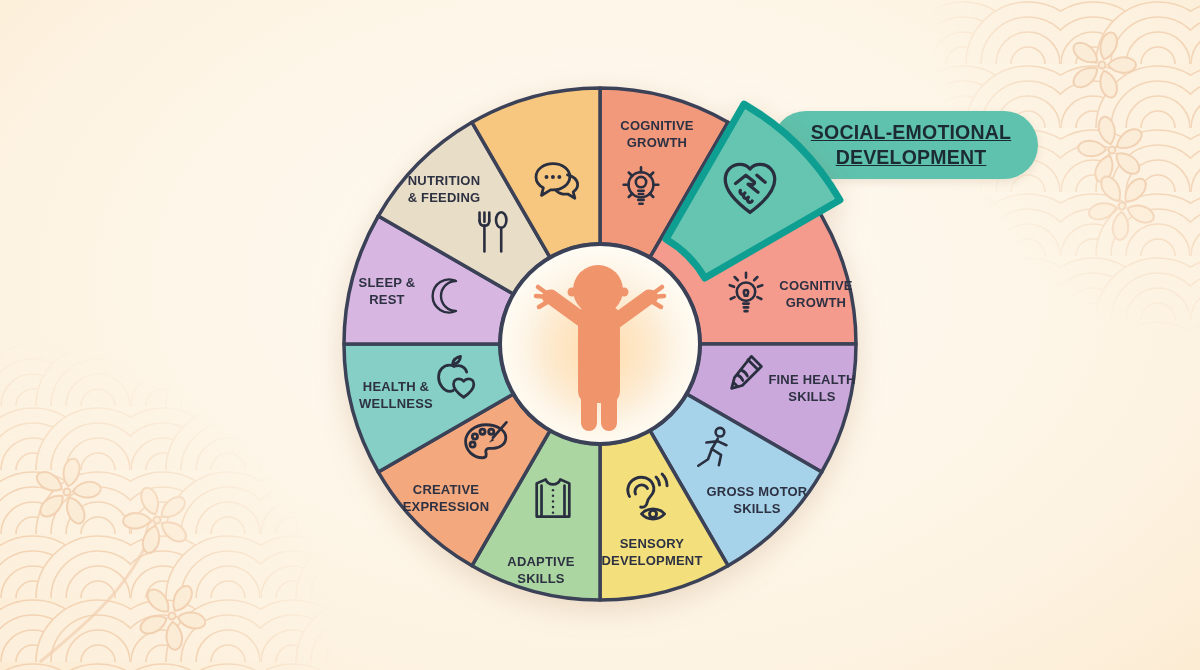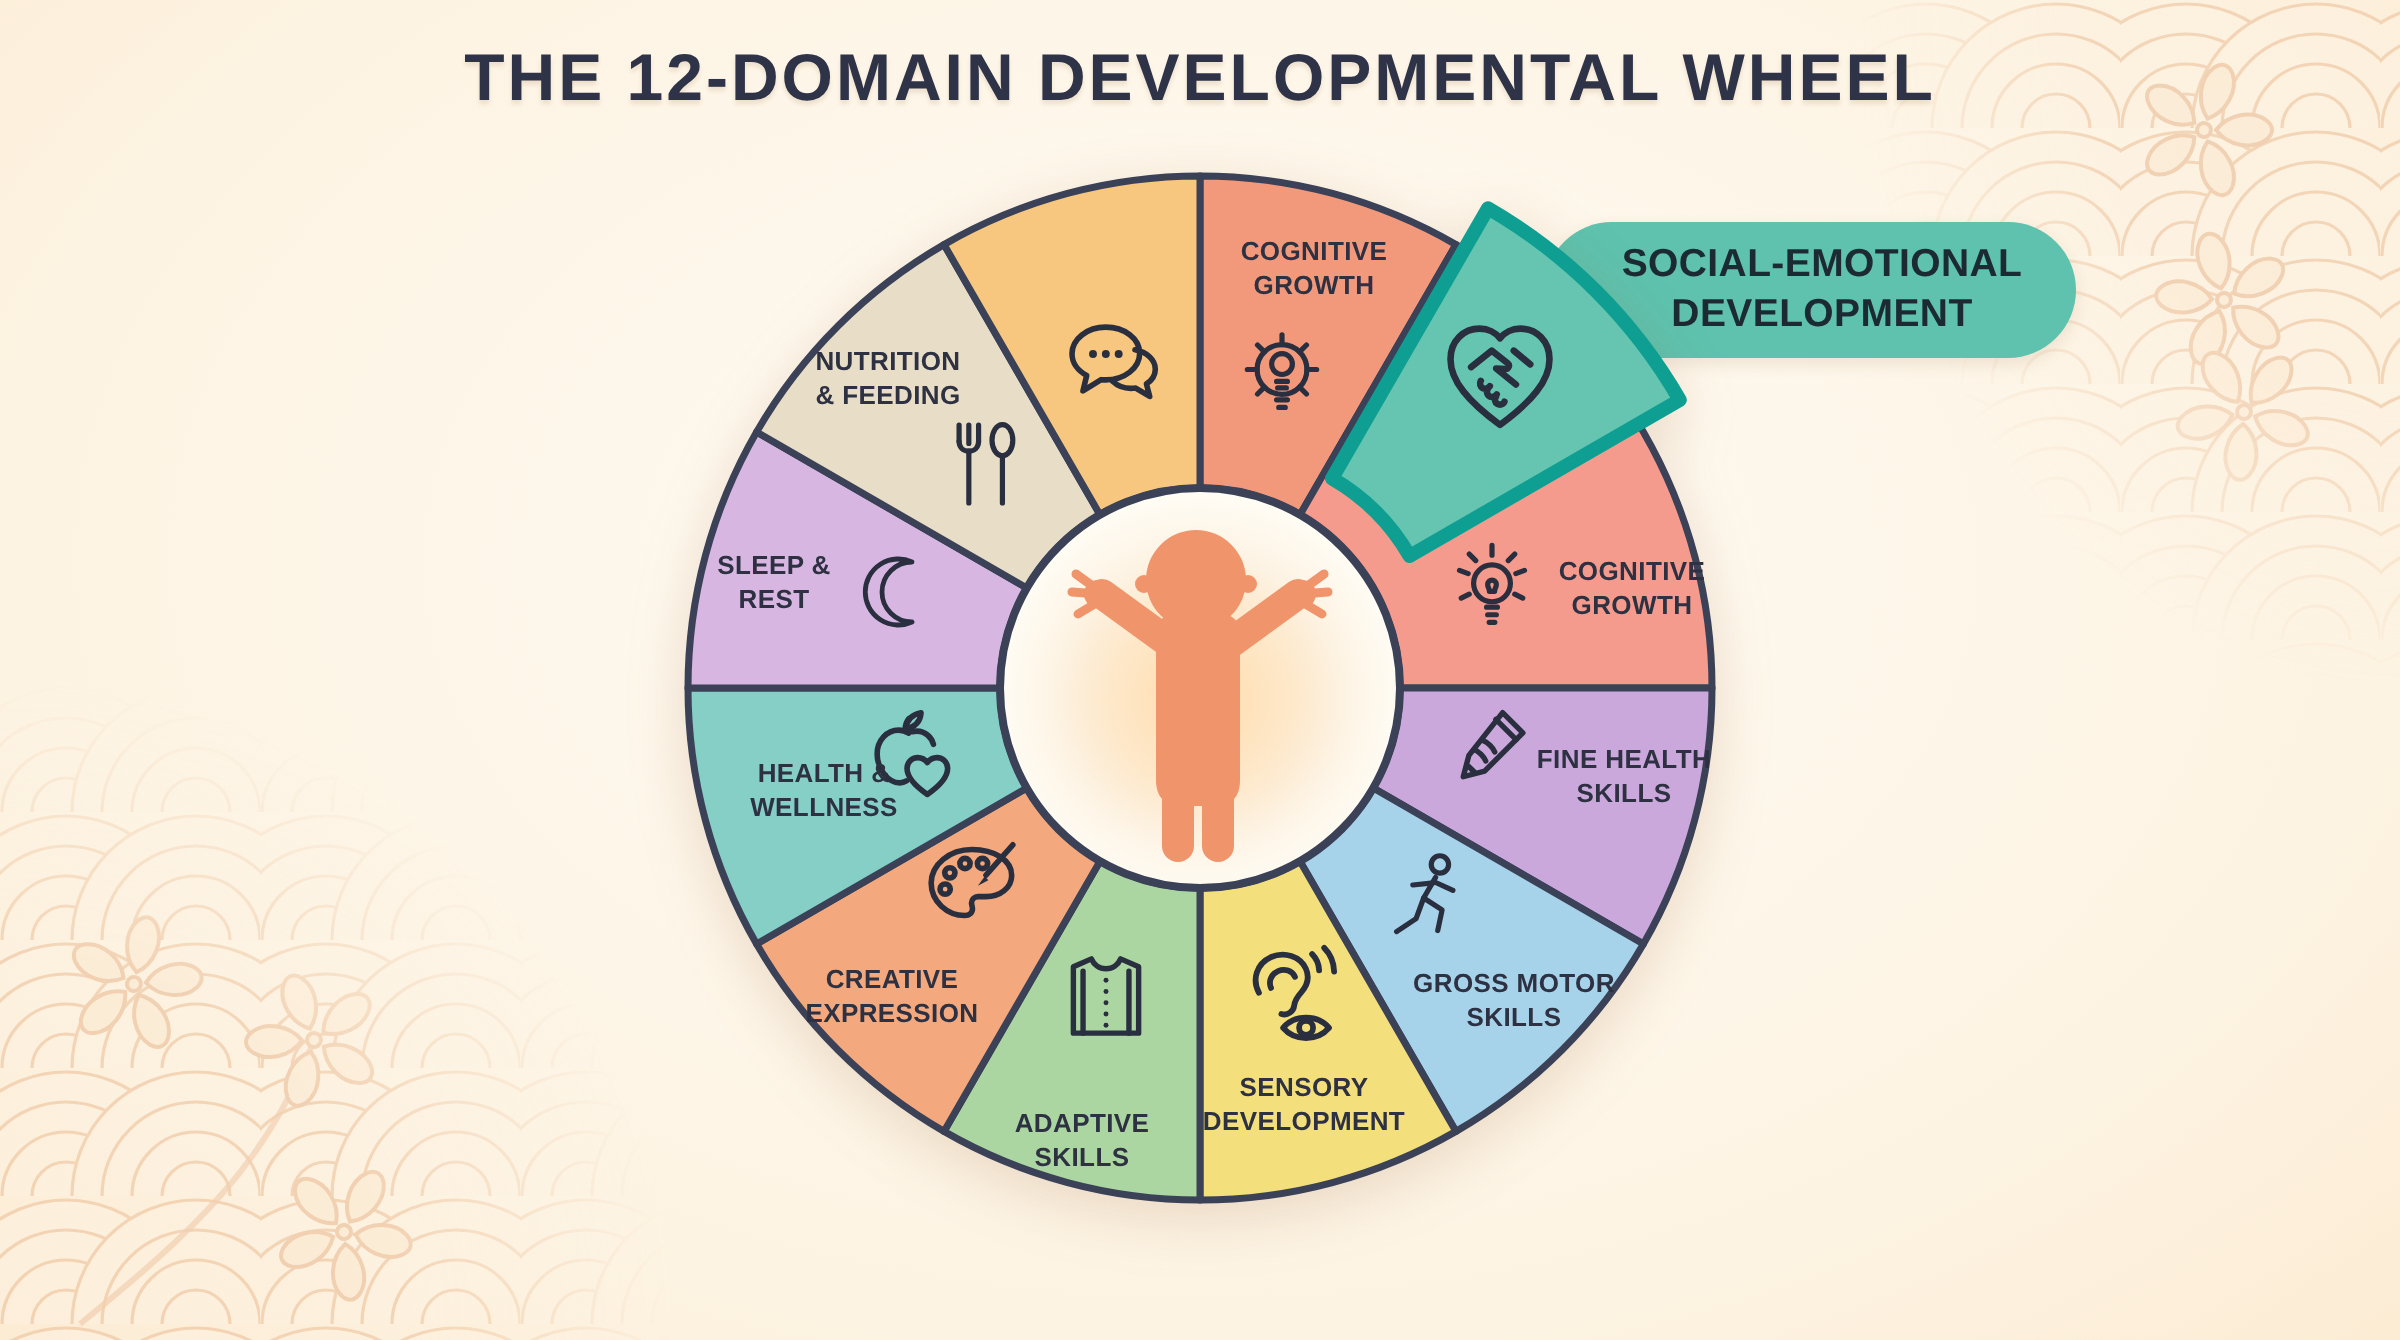--- a/index.html
+++ b/index.html
@@ -15,21 +15,21 @@
     mask-image:radial-gradient(115% 115% at 100% 0%, #000 52%, transparent 88%);}
   .title{position:absolute;left:50%;top:20px;transform:translateX(-50%);margin:0;
     font-size:33px;font-weight:800;letter-spacing:1.5px;color:#2E3348;white-space:nowrap;
     text-shadow:0 2px 2px rgba(140,90,40,.14);z-index:5;}
   .subtitle{position:absolute;left:50%;top:615px;transform:translateX(-50%);
     font-size:26px;font-weight:600;letter-spacing:.4px;color:#23262E;white-space:nowrap;z-index:5;}
   .callout{position:absolute;left:772px;top:111px;width:266px;height:68px;border-radius:34px;
     display:flex;align-items:center;justify-content:center;z-index:2;
     font-size:19.5px;font-weight:700;line-height:1.3;letter-spacing:.2px;color:#1C2B33;
     text-align:center;white-space:pre-line;padding-left:12px;box-sizing:border-box;
-    box-shadow:0 3px 8px rgba(120,80,40,.12);}
+    box-shadow:0 3px 8px rgba(120,80,40,.12);text-decoration:underline;}
   .wheel{position:absolute;left:0;top:0;z-index:3;
     filter:drop-shadow(0 8px 14px rgba(150,90,40,.18));}
   .seg-label{position:absolute;transform:translate(-50%,-50%);z-index:4;
     font-size:13px;font-weight:700;color:#2D3142;letter-spacing:.2px;line-height:1.32;
     text-align:center;white-space:pre-line;pointer-events:none;}
   .icon{position:absolute;transform:translate(-50%,-50%);z-index:4;
     fill:none;stroke:#2A2F40;stroke-width:2.4;stroke-linecap:round;stroke-linejoin:round;
     pointer-events:none;}
 </style>
 </head>
@@ -92,21 +92,20 @@
           <circle r="3.5"></circle>
         </g>
       </defs>
       <rect width="270" height="340" fill="url(#sgR)"></rect>
       <use href="#sakR" transform="translate(172,65) rotate(18)"></use>
       <use href="#sakR" transform="translate(182,150) rotate(-14)"></use>
       <use href="#sakR" transform="translate(192,206) rotate(40)"></use>
     </svg>
   </div>
 
-  <h1 class="title">THE 12-DOMAIN DEVELOPMENTAL WHEEL</h1>
 
   <div class="callout" style="background-color: rgb(94, 194, 174);">
     <span>SOCIAL-EMOTIONAL
 DEVELOPMENT</span>
   </div>
 
   <svg class="wheel" width="1200" height="670" viewBox="0 0 1200 670">
     <defs>
       <radialGradient id="innerGlow" cx="50%" cy="52%" r="50%">
         <stop offset="0%" stop-color="#FFE7C6"></stop>
@@ -240,21 +239,21 @@
   <div class="seg-label" style="left:812px;top:388px">FINE HEALTH
 SKILLS</div>
   <div class="seg-label" style="left:757px;top:500px">GROSS MOTOR
 SKILLS</div>
   <div class="seg-label" style="left:652px;top:552px">SENSORY
 DEVELOPMENT</div>
   <div class="seg-label" style="left:541px;top:570px">ADAPTIVE
 SKILLS</div>
   <div class="seg-label" style="left:446px;top:498px">CREATIVE
 EXPRESSION</div>
-  <div class="seg-label" style="left:412px;top:395px">HEALTH &amp;
+  <div class="seg-label" style="left:396px;top:395px">HEALTH &amp;
 WELLNESS</div>
   <div class="seg-label" style="left:387px;top:291px">SLEEP &amp;
 REST</div>
   <div class="seg-label" style="left:444px;top:189px">NUTRITION
 &amp; FEEDING</div>
 
 
 </div>
 
 </body></html>

